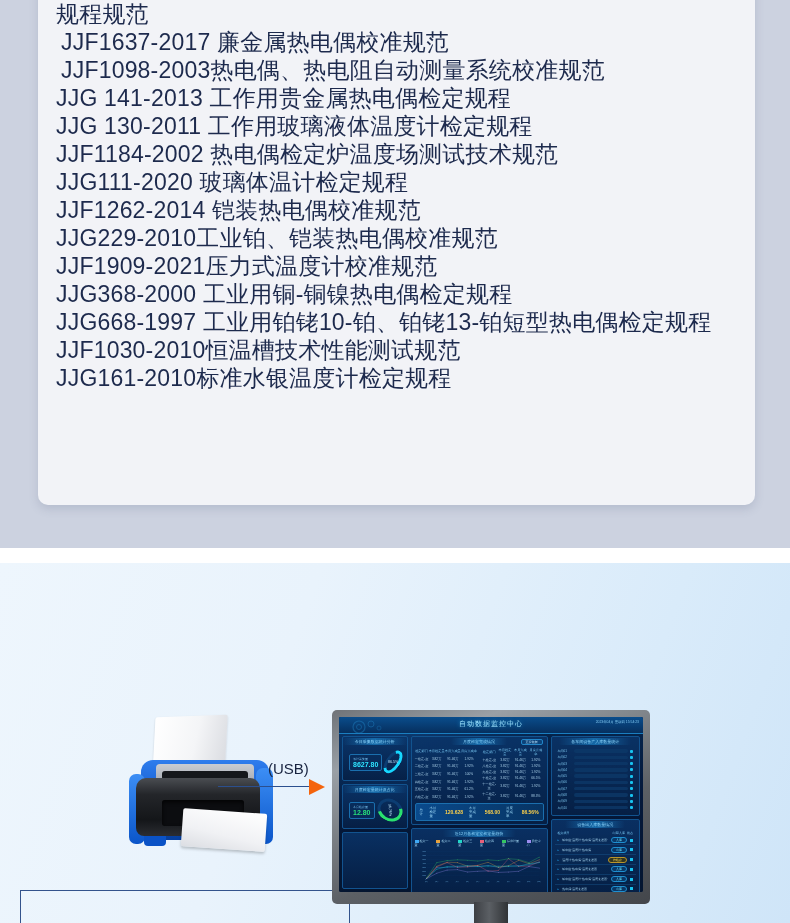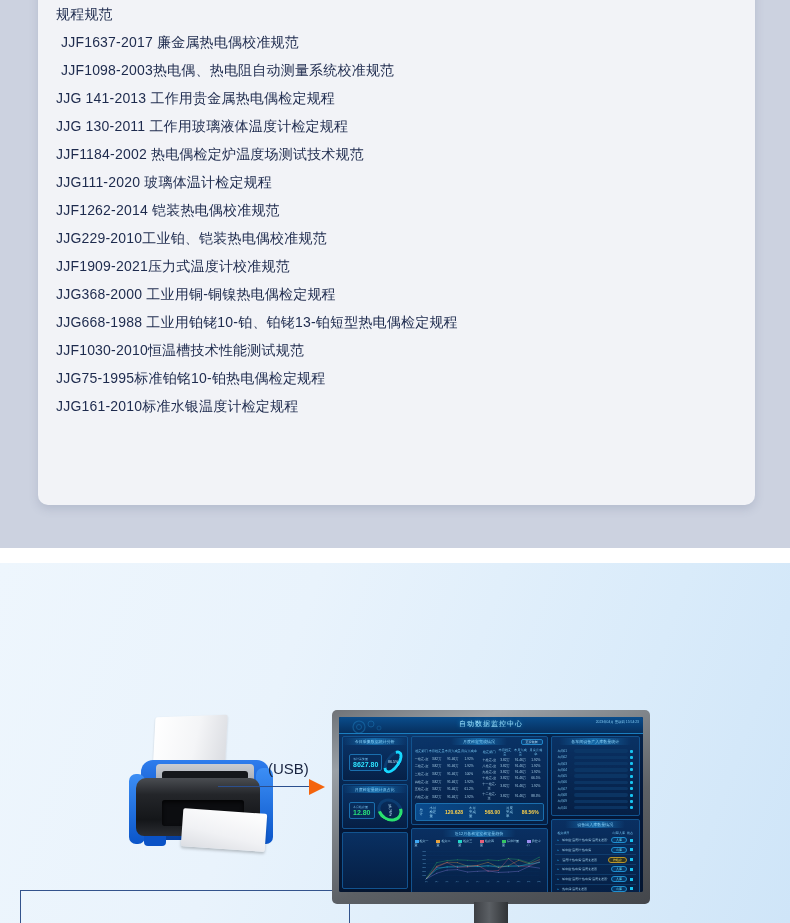--- a/index.html
+++ b/index.html
@@ -25,21 +25,21 @@
     box-shadow: 0 4px 10px rgba(80,90,120,0.18);
     overflow: hidden;
   }
   .spec-list {
     position: absolute;
     left: 18px; top: 40px;
     right: 10px;
   }
   .spec-line {
     color: #1d2a4d;
-    font-size: 14px;
+    font-size: 23px;
     line-height: 28px;
     letter-spacing: 0.2px;
     white-space: nowrap;
     font-family: "Liberation Sans", "DejaVu Sans", sans-serif;
   }
   .spec-line.indent { padding-left: 5px; }
 
   
   .gap-band {
     position: absolute; left: 0; top: 548px;
@@ -276,23 +276,22 @@
         <div class="spec-line indent">JJF1637-2017 廉金属热电偶校准规范</div>
         <div class="spec-line indent">JJF1098-2003热电偶、热电阻自动测量系统校准规范</div>
         <div class="spec-line">JJG 141-2013 工作用贵金属热电偶检定规程</div>
         <div class="spec-line">JJG 130-2011 工作用玻璃液体温度计检定规程</div>
         <div class="spec-line">JJF1184-2002 热电偶检定炉温度场测试技术规范</div>
         <div class="spec-line">JJG111-2020 玻璃体温计检定规程</div>
         <div class="spec-line">JJF1262-2014 铠装热电偶校准规范</div>
         <div class="spec-line">JJG229-2010工业铂、铠装热电偶校准规范</div>
         <div class="spec-line">JJF1909-2021压力式温度计校准规范</div>
         <div class="spec-line">JJG368-2000 工业用铜-铜镍热电偶检定规程</div>
-        <div class="spec-line">JJG668-1988 工业用铂铑10-铂、铂铑13-铂短型热电偶检定规程</div>
+        <div class="spec-line">JJG668-1997 工业用铂铑10-铂、铂铑13-铂短型热电偶检定规程</div>
         <div class="spec-line">JJF1030-2010恒温槽技术性能测试规范</div>
-        <div class="spec-line">JJG75-1995标准铂铭10-铂热电偶检定规程</div>
         <div class="spec-line">JJG161-2010标准水银温度计检定规程</div>
       </div>
     </div>
   </div>
 
   <div class="gap-band"></div>
 
   <div class="bottom-section">
     <div class="diagram-box"></div>
   </div>

